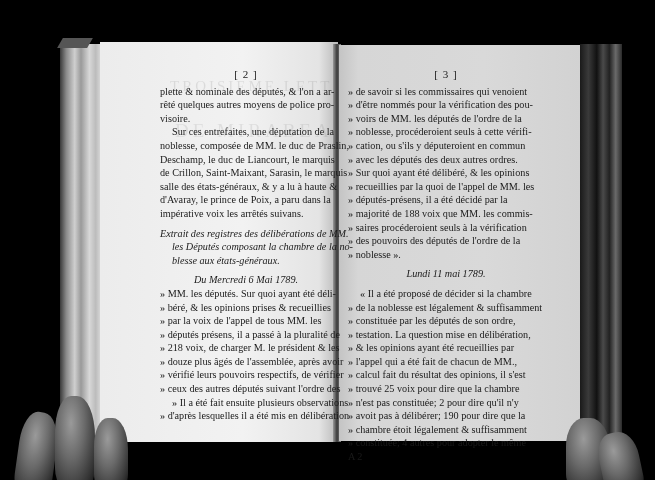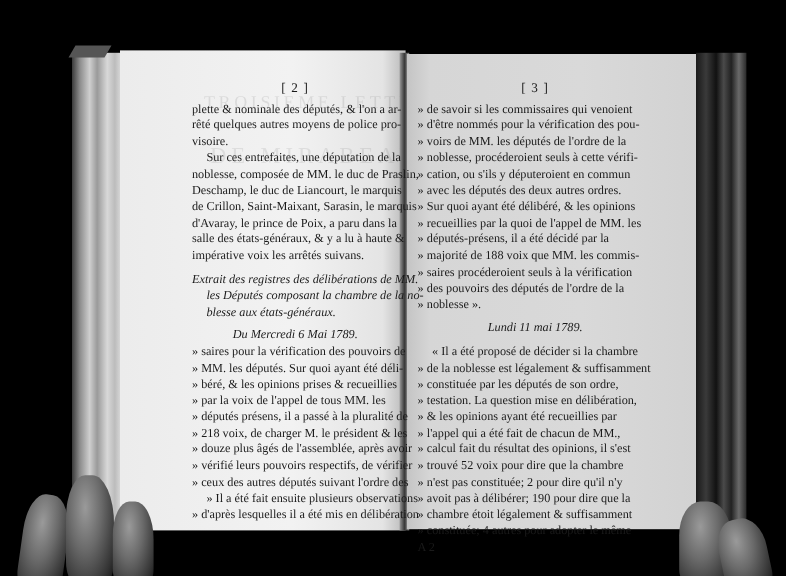--- a/index.html
+++ b/index.html
@@ -44,30 +44,29 @@
 
   <div class="text-block left-text">
     <div class="page-num">[ 2 ]</div>
     <span class="line">plette &amp; nominale des députés, &amp; l'on a ar-</span>
     <span class="line">rêté quelques autres moyens de police pro-</span>
     <span class="line">visoire.</span>
     <span class="line indent">Sur ces entrefaites, une députation de la</span>
     <span class="line">noblesse, composée de MM. le duc de Praslin,</span>
     <span class="line">Deschamp, le duc de Liancourt, le marquis</span>
     <span class="line">de Crillon, Saint-Maixant, Sarasin, le marquis</span>
+    <span class="line">salle des états-généraux, &amp; y a lu à haute &amp;</span>
     <span class="line">d'Avaray, le prince de Poix, a paru dans la</span>
-    <span class="line">salle des états-généraux, &amp; y a lu à haute &amp;</span>
     <span class="line">impérative voix les arrêtés suivans.</span>
     <div class="gap"></div>
     <span class="line italic">Extrait des registres des délibérations de MM.</span>
     <span class="line italic indent">les Députés composant la chambre de la no-</span>
     <span class="line italic indent">blesse aux états-généraux.</span>
     <div class="gap"></div>
     <span class="line italic center">Du Mercredi 6 Mai 1789.</span>
-    <span class="line">» saires pour la vérification des pouvoirs de</span>
     <span class="line">» MM. les députés. Sur quoi ayant été déli-</span>
     <span class="line">» béré, &amp; les opinions prises &amp; recueillies</span>
     <span class="line">» par la voix de l'appel de tous MM. les</span>
     <span class="line">» députés présens, il a passé à la pluralité de</span>
     <span class="line">» 218 voix, de charger M. le président &amp; les</span>
     <span class="line">» douze plus âgés de l'assemblée, après avoir</span>
     <span class="line">» vérifié leurs pouvoirs respectifs, de vérifier</span>
     <span class="line">» ceux des autres députés suivant l'ordre des</span>
     <span class="line indent">» Il a été fait ensuite plusieurs observations</span>
     <span class="line">» d'après lesquelles il a été mis en délibération</span>
@@ -91,21 +90,21 @@
     <div class="gap"></div>
     <span class="line italic center">Lundi 11 mai 1789.</span>
     <div class="gap"></div>
     <span class="line indent">« Il a été proposé de décider si la chambre</span>
     <span class="line">» de la noblesse est légalement &amp; suffisamment</span>
     <span class="line">» constituée par les députés de son ordre,</span>
     <span class="line">» testation. La question mise en délibération,</span>
     <span class="line">» &amp; les opinions ayant été recueillies par</span>
     <span class="line">» l'appel qui a été fait de chacun de MM.,</span>
     <span class="line">» calcul fait du résultat des opinions, il s'est</span>
-    <span class="line">» trouvé 52 voix pour dire que la chambre</span>
+    <span class="line">» trouvé 25 voix pour dire que la chambre</span>
     <span class="line">» n'est pas constituée; 2 pour dire qu'il n'y</span>
     <span class="line">» avoit pas à délibérer; 190 pour dire que la</span>
     <span class="line">» chambre étoit légalement &amp; suffisamment</span>
     <span class="line">» constituée; 4 autres pour adopter le même</span>
     <span class="line sig">A 2</span>
   </div>
 
   <div class="hand" style="left:18px;top:412px;width:38px;height:80px;transform:rotate(8deg);"></div>
   <div class="hand" style="left:55px;top:396px;width:40px;height:90px;"></div>
   <div class="hand" style="left:94px;top:418px;width:34px;height:70px;"></div>

